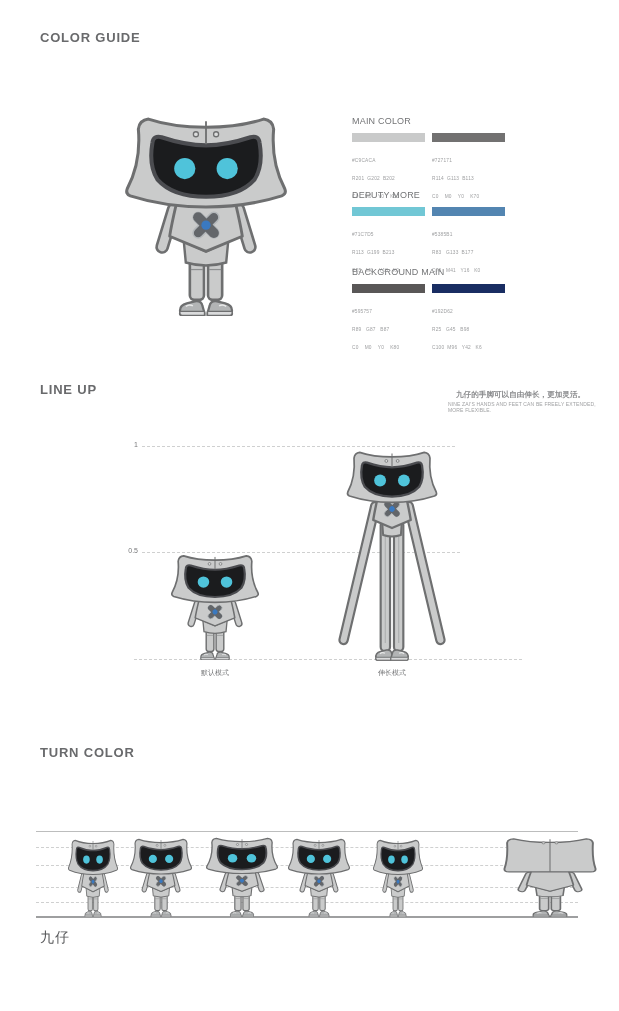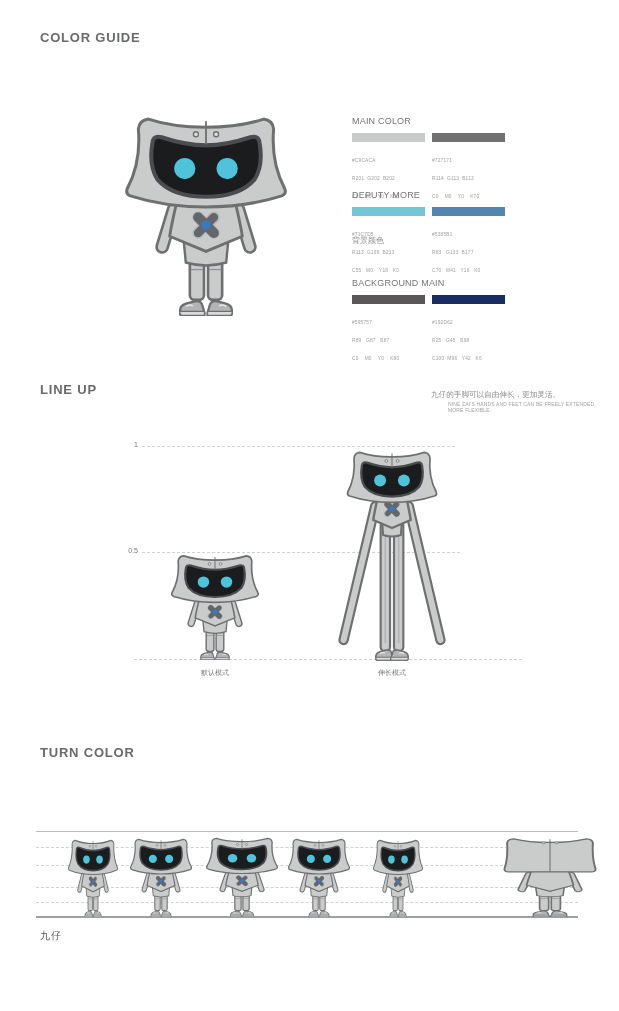--- a/index.html
+++ b/index.html
@@ -16,21 +16,21 @@
   .sw{width:73px;height:9px;margin-bottom:4px;}
   .swinfo{font-size:4.8px;line-height:6px;color:#9fa0a2;white-space:pre;letter-spacing:.2px;}
   
   .dash{height:0;border-top:1px dashed #cfd0d0;}
   .solid{height:0;border-top:1px solid #bcbdbd;}
   .solid-dark{height:0;border-top:2px solid #9e9fa0;}
   .scale-num{font-size:7px;color:#77787a;}
   .mode-label{font-size:7px;color:#737476;text-align:center;width:56px;}
   .note-zh{font-size:7.6px;color:#8a8b8d;}
   .note-en{font-size:5px;color:#a0a1a3;letter-spacing:.15px;line-height:6.5px;}
-  .footer-name{font-size:10px;color:#57585a;letter-spacing:1px;}
+  .footer-name{font-size:14px;color:#57585a;letter-spacing:1px;}
   .mirror{transform:scaleX(-1);}
   svg.char{display:block;}
 </style>
 </head>
 <body>
 
 <div class="page">
 
   <svg width="0" height="0" style="position:absolute" aria-hidden="true">
     <defs>
@@ -151,21 +151,20 @@
         <div class="swinfo">
           <div>#5385B1</div>
           <div>R83   G133  B177</div>
           <div>C70   M41   Y16   K0</div>
         </div>
       </div>
     </div>
   </div>
 
   <div class="cg-group" style="top:235px;">
-    <div class="cg-zh">背景颜色</div>
     <div class="cg-en">BACKGROUND MAIN</div>
     <div class="cg-row">
       <div class="cg-col">
         <div class="sw" style="background: rgb(89, 87, 87);"></div>
         <div class="swinfo">
           <div>#595757</div>
           <div>R89   G87   B87</div>
           <div>C0    M0    Y0    K80</div>
         </div>
       </div>
@@ -175,21 +174,21 @@
           <div>#192D62</div>
           <div>R25   G45   B98</div>
           <div>C100  M96   Y42   K6</div>
         </div>
       </div>
     </div>
   </div>
 
   <div class="abs sec-title" style="left:40px;top:382px;">LINE UP</div>
 
-  <div class="abs note-zh" style="left:431px;top:390px;">九仔的手脚可以自由伸长，更加灵活。</div>
+  <div class="abs note-zh" style="left:456px;top:390px;font-weight:bold;">九仔的手脚可以自由伸长，更加灵活。</div>
   <div class="abs note-en" style="left:448px;top:401px;">NINE ZAI'S HANDS AND FEET CAN BE FREELY EXTENDED,</div>
   <div class="abs note-en" style="left:448px;top:407px;">MORE FLEXIBLE.</div>
 
   <div class="abs scale-num" style="left:126px;top:441px;width:12px;text-align:right;">1</div>
   <div class="abs dash" style="left:142px;top:446px;width:313px;"></div>
 
   <div class="abs scale-num" style="left:120px;top:547px;width:18px;text-align:right;">0.5</div>
   <div class="abs dash" style="left:142px;top:552px;width:318px;"></div>
 
   <div class="abs dash" style="left:134px;top:659px;width:388px;"></div>

